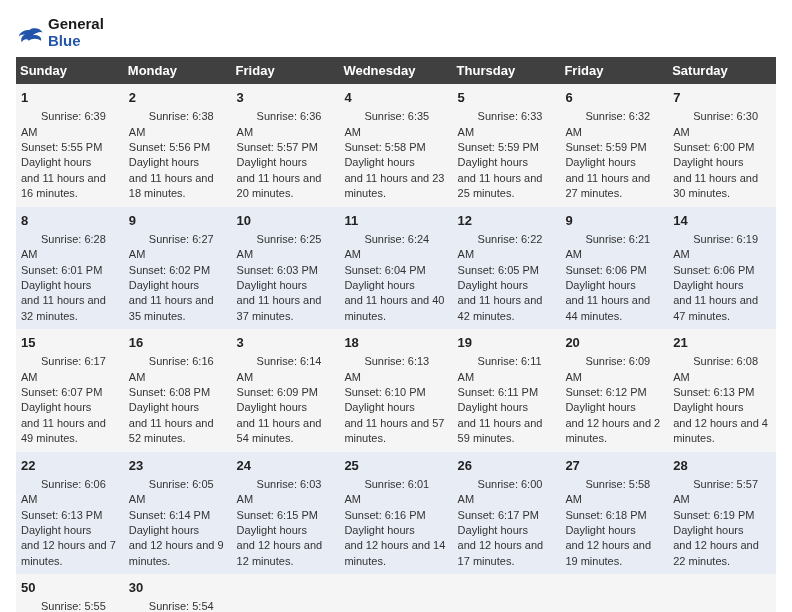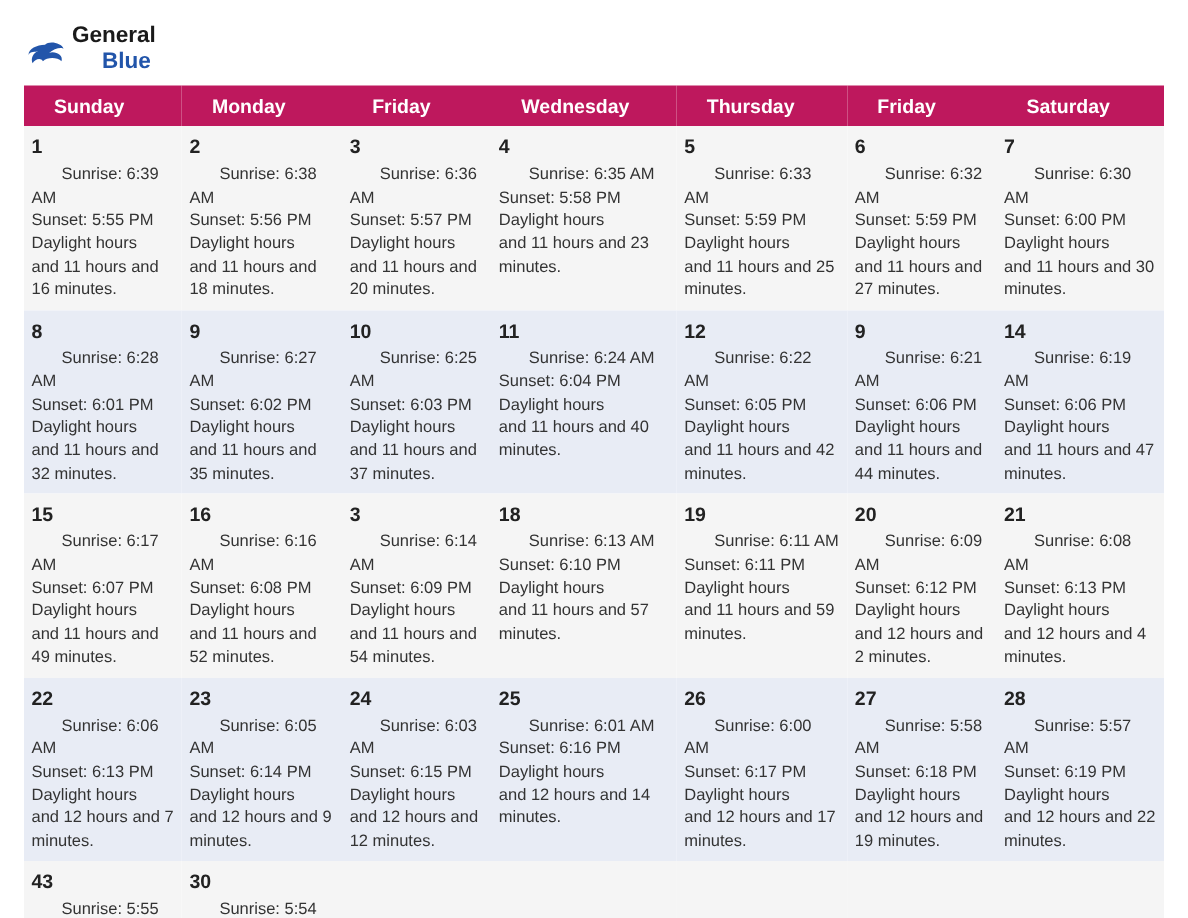--- a/index.html
+++ b/index.html
@@ -36,23 +36,23 @@
     .subtitle {
       font-size: 15px;
       color: #333;
     }
     table {
       width: 100%;
       border-collapse: collapse;
       font-size: 11px;
     }
     thead th {
-      background: #be185d;
+      background: #404040;
       color: #fff;
-      padding: 6px 20px;
+      padding: 6px 4px;
       text-align: left;
       font-size: 13px;
       font-weight: bold;
     }
     tbody tr {
       vertical-align: top;
     }
     tbody tr:nth-child(odd) {
       background: #f5f5f5;
     }
@@ -83,21 +83,21 @@
 
 <div class="header-area">
   <div class="logo">
     <svg class="logo-bird" viewBox="0 0 40 32">
       <path d="M20 4 C24 0, 36 2, 38 8 C36 6, 28 8, 24 12 C30 10, 38 14, 36 20 C32 16, 22 16, 18 20 C16 16, 10 18, 8 22 C6 18, 8 12, 14 10 C10 12, 6 10, 4 14 C4 8, 12 4, 20 4Z" fill="#2255aa"></path>
     </svg>
     <div>
       <div style="font-size:15px;font-weight:bold;color:#1a1a1a;line-height:1.1;">
         <span style="color:#1a1a1a;">General</span>
       </div>
-      <div style="font-size:15px;font-weight:bold;color:#2255aa;line-height:1.1;margin-left:20px;">Blue</div>
+      <div style="font-size:15px;font-weight:bold;color:#2255aa;line-height:1.1;">Blue</div>
     </div>
   </div>
   <div class="title-area">
     <div class="month-title"></div>
     <div class="subtitle"></div>
   </div>
 </div>
 
 <table>
   <thead>
@@ -143,21 +143,21 @@
       <tr>
         <td><span class="day-num">22</span><span class="day-detail">Sunrise: 6:06 AM<br>Sunset: 6:13 PM<br>Daylight hours<br>and 12 hours and 7 minutes.</span></td>
         <td><span class="day-num">23</span><span class="day-detail">Sunrise: 6:05 AM<br>Sunset: 6:14 PM<br>Daylight hours<br>and 12 hours and 9 minutes.</span></td>
         <td><span class="day-num">24</span><span class="day-detail">Sunrise: 6:03 AM<br>Sunset: 6:15 PM<br>Daylight hours<br>and 12 hours and 12 minutes.</span></td>
         <td><span class="day-num">25</span><span class="day-detail">Sunrise: 6:01 AM<br>Sunset: 6:16 PM<br>Daylight hours<br>and 12 hours and 14 minutes.</span></td>
         <td><span class="day-num">26</span><span class="day-detail">Sunrise: 6:00 AM<br>Sunset: 6:17 PM<br>Daylight hours<br>and 12 hours and 17 minutes.</span></td>
         <td><span class="day-num">27</span><span class="day-detail">Sunrise: 5:58 AM<br>Sunset: 6:18 PM<br>Daylight hours<br>and 12 hours and 19 minutes.</span></td>
         <td><span class="day-num">28</span><span class="day-detail">Sunrise: 5:57 AM<br>Sunset: 6:19 PM<br>Daylight hours<br>and 12 hours and 22 minutes.</span></td>
       </tr>
       <tr>
-        <td><span class="day-num">43</span><span class="day-detail">Sunrise: 5:55 AM<br>Sunset: 6:20 PM<br>Daylight hours<br>and 12 hours and 24 minutes.</span></td>
+        <td><span class="day-num">50</span><span class="day-detail">Sunrise: 5:55 AM<br>Sunset: 6:20 PM<br>Daylight hours<br>and 12 hours and 24 minutes.</span></td>
         <td><span class="day-num">30</span><span class="day-detail">Sunrise: 5:54 AM<br>Sunset: 6:21 PM<br>Daylight hours<br>and 12 hours and 27 minutes.</span></td>
         <td style="background: rgb(245, 245, 245);"></td>
         <td style="background: rgb(245, 245, 245);"></td>
         <td style="background: rgb(245, 245, 245);"></td>
         <td style="background: rgb(245, 245, 245);"></td>
         <td style="background: rgb(245, 245, 245);"></td>
       </tr>
     </tbody>
 </table>
 

